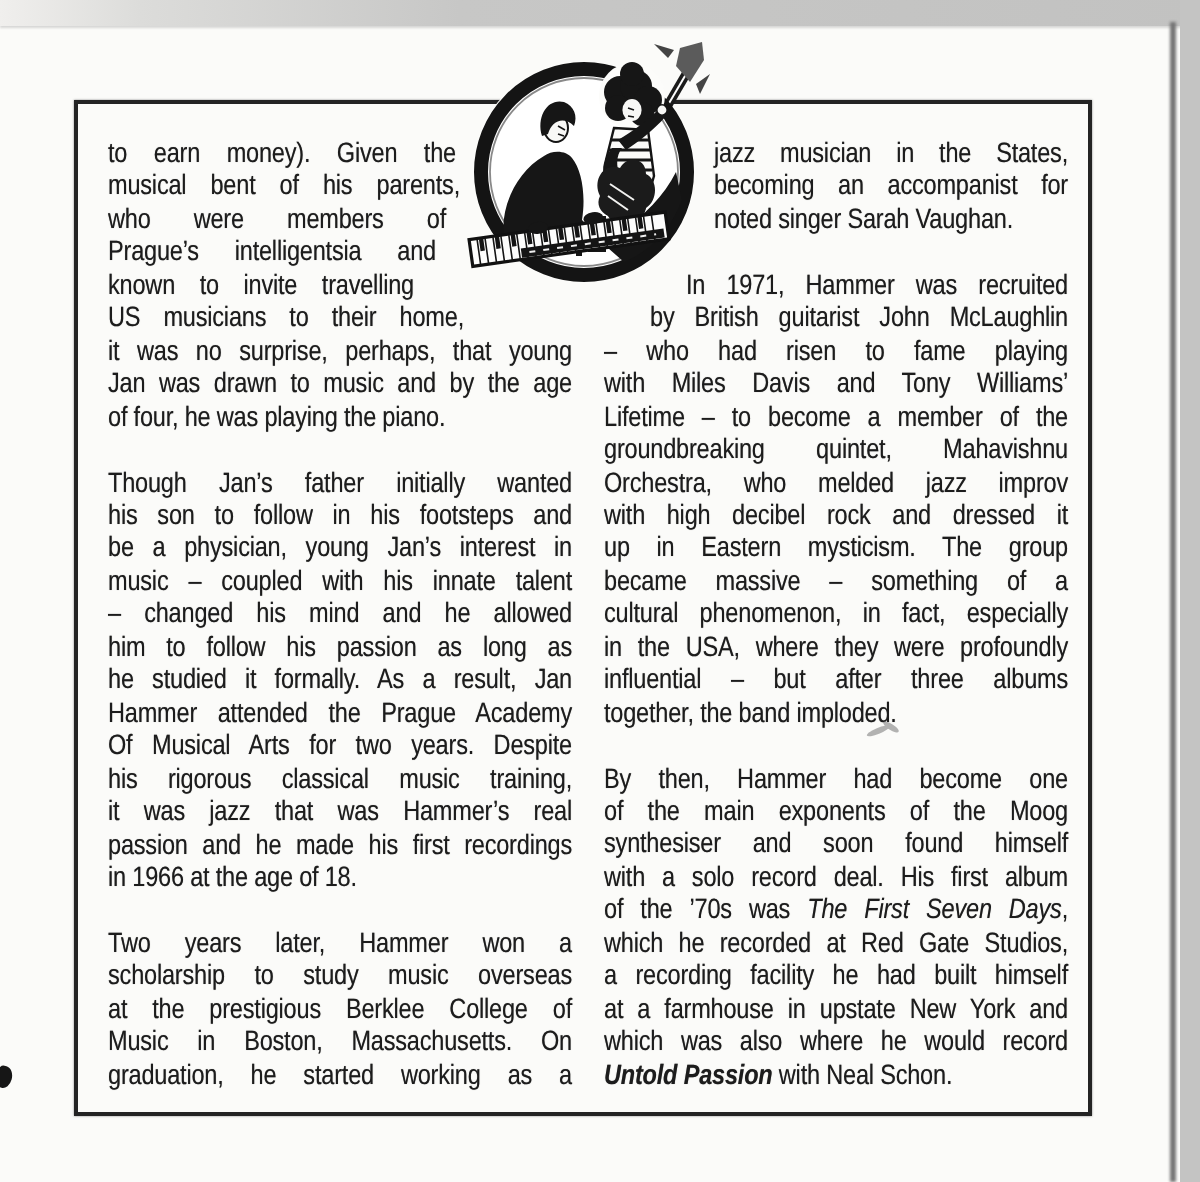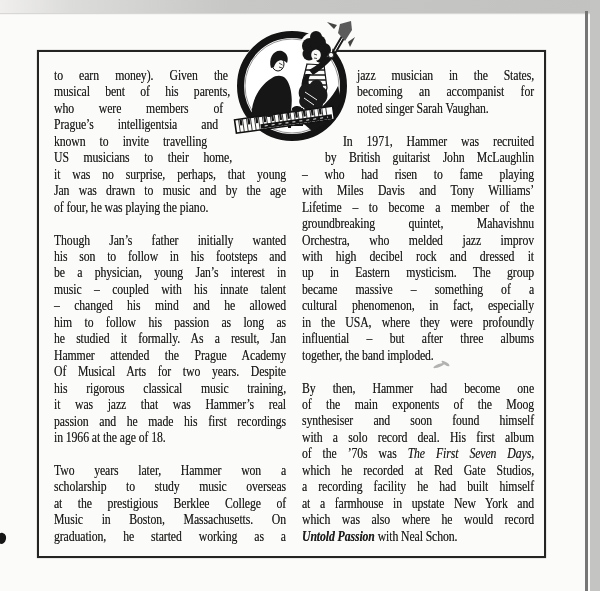--- a/index.html
+++ b/index.html
@@ -21,21 +21,21 @@
   .edge-line {
     position:absolute; left:585px; top:11px; width:3px; height:580px; z-index:1;
     background:#757575; filter:blur(0.7px);
   }
   
   .frame {
     position:absolute; left:37px; top:50px; width:505px; height:504px; z-index:1;
     border:2px solid #242424; box-shadow:0 0 1px rgba(60,60,60,.6);
   }
   
-  .col { position:absolute; top:68px; z-index:3;font-family:Liberation Serif, serif; }
+  .col { position:absolute; top:68px; z-index:3; }
   .col.left  { left:54px; }
   .col.right { left:302px; }
   .col-inner {
     width:276px; transform:scaleX(0.8406); transform-origin:0 0;
     font-size:14px; line-height:16.45px; font-weight:400;
     color:#1c1c1c; letter-spacing:-0.12px;
     text-shadow:0 0 0.4px rgba(25,25,25,.55);
   }
   .para + .para { margin-top:16.45px; }
   .ln { text-align:justify; text-align-last:justify; }

